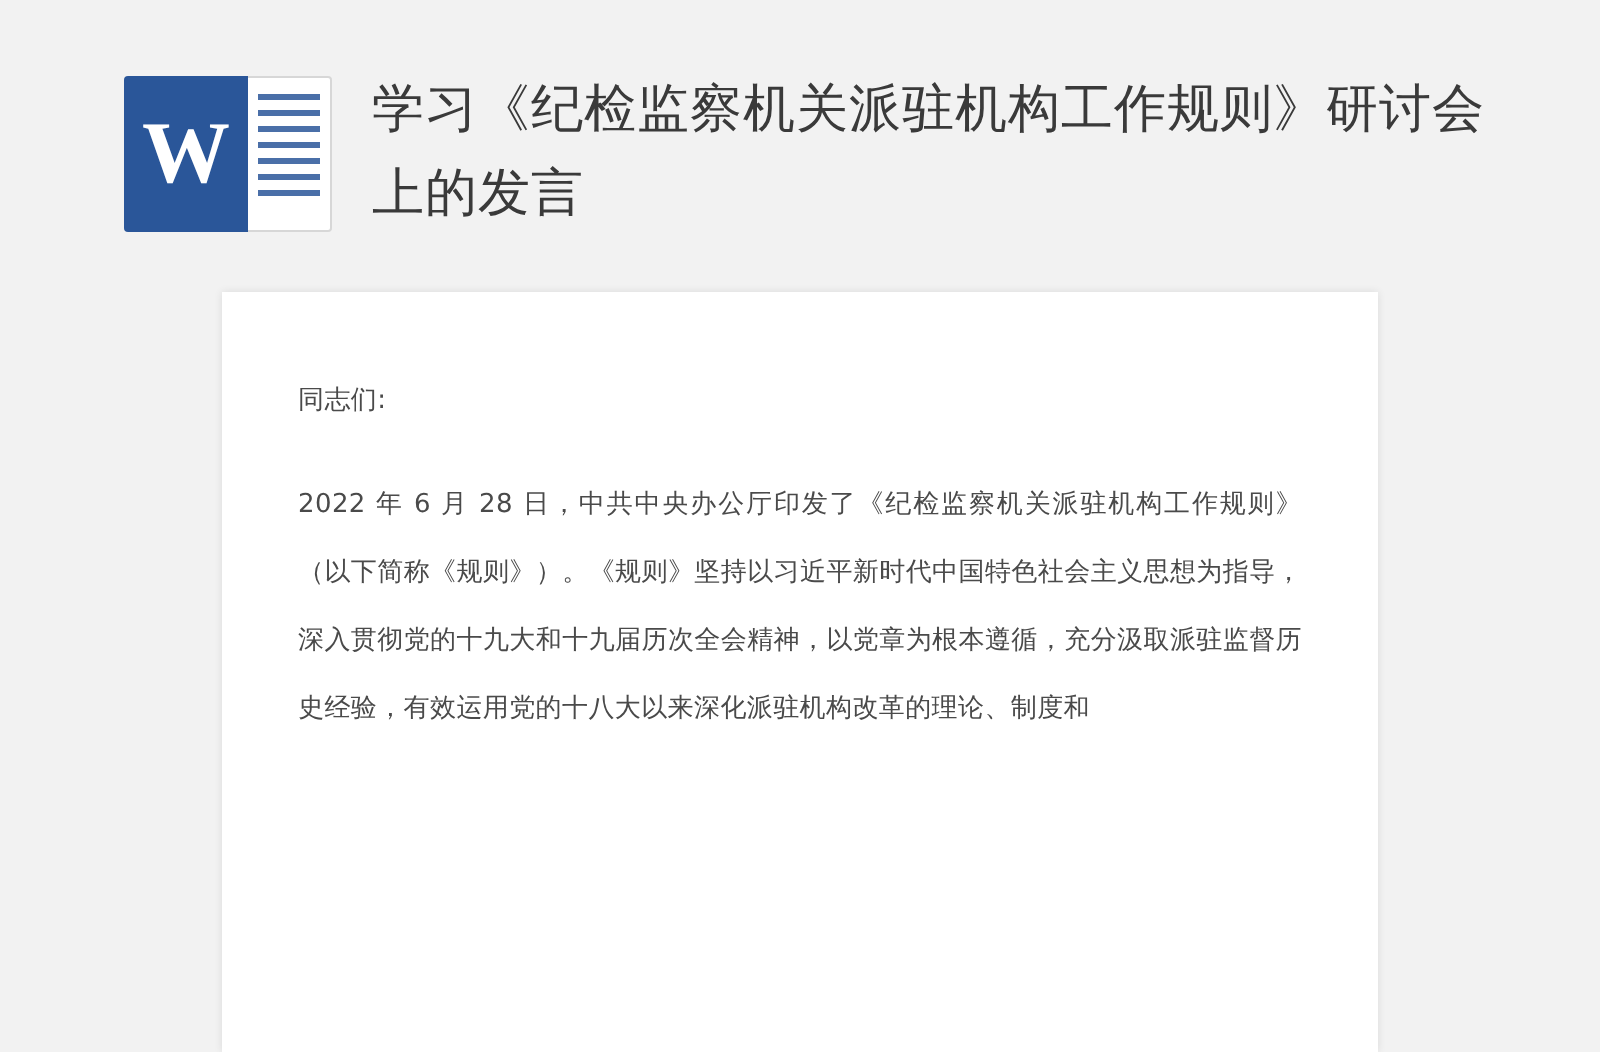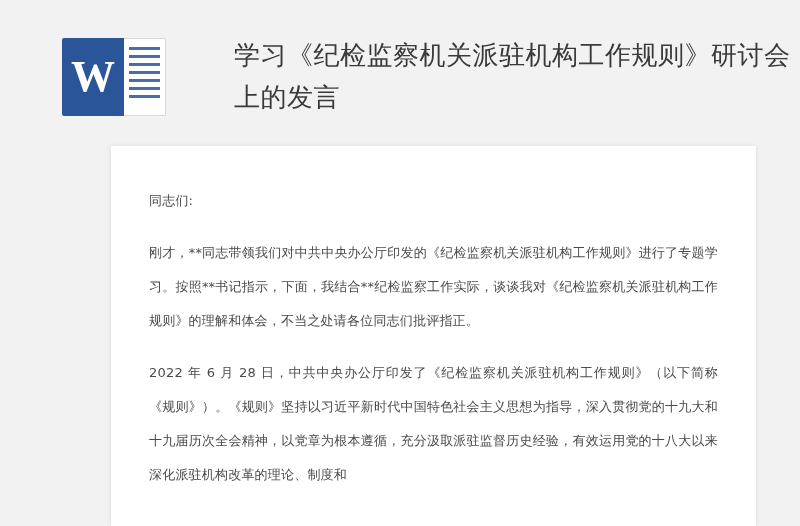--- a/index.html
+++ b/index.html
@@ -76,28 +76,27 @@
   .title {
     position: absolute;
     left: 186px;
     top: 34px;
     width: 560px;
     font-family: "DejaVu Sans", "Liberation Sans", sans-serif;
     font-size: 26px;
     line-height: 42px;
     color: #3a3a3a;
     letter-spacing: 0.5px;
-    margin-left: 48px;
   }
   
   .sheet {
     position: absolute;
     left: 111px;
     top: 146px;
-    width: 645px;
+    width: 578px;
     height: 380px;
     background: #ffffff;
     box-shadow: 0 0 4px rgba(0,0,0,0.10);
     box-sizing: border-box;
     padding: 38px 38px 0 38px;
     overflow: hidden;
   }
   .para {
     font-family: "DejaVu Sans", "Liberation Sans", sans-serif;
     font-size: 13px;
@@ -130,17 +129,16 @@
         <i></i>
         <i></i>
         <i></i>
       </div>
     </div>
     <div class="title">学习《纪检监察机关派驻机构工作规则》研讨会上的发言</div>
   </div>
 
   <div class="sheet">
     <p class="para">同志们:</p>
-    <p class="para indent">刚才，**同志带领我们对中共中央办公厅印发的《纪检监察机关派驻机构工作规则》进行了专题学习。按照**书记指示，下面，我结合**纪检监察工作实际，谈谈我对《纪检监察机关派驻机构工作规则》的理解和体会，不当之处请各位同志们批评指正。</p>
     <p class="para indent para-last">2022 年 6 月 28 日，中共中央办公厅印发了《纪检监察机关派驻机构工作规则》（以下简称《规则》）。《规则》坚持以习近平新时代中国特色社会主义思想为指导，深入贯彻党的十九大和十九届历次全会精神，以党章为根本遵循，充分汲取派驻监督历史经验，有效运用党的十八大以来深化派驻机构改革的理论、制度和</p>
   </div>
 
 </div>
 
 </body></html>

